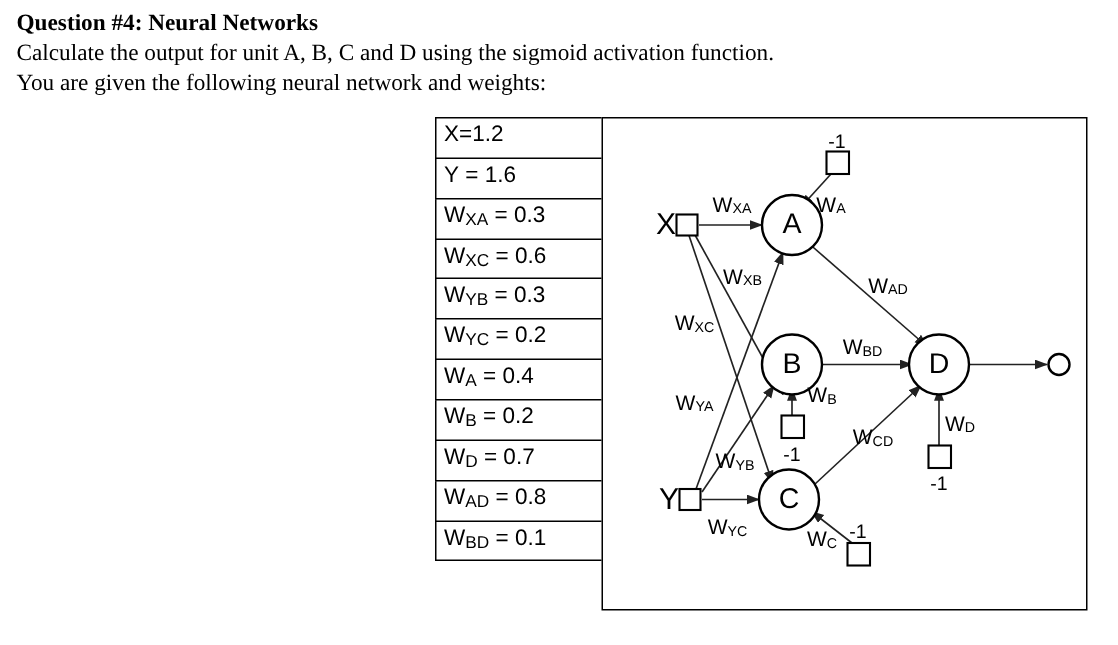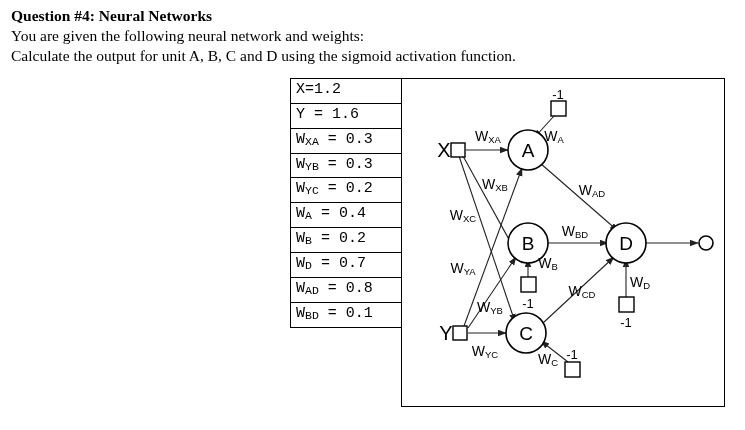--- a/index.html
+++ b/index.html
@@ -17,21 +17,21 @@
 
   
   #weights-table{
     position:absolute;left:290px;top:78px;width:113px;
     border-collapse:collapse;
   }
   #weights-table td{
     border:1px solid #000;
     height:21.8px;
     padding:0 0 0 5px;
-    font-family:Liberation Mono, monospace;
+    font-family:Liberation Sans, sans-serif;
     font-size:15px;
     line-height:21.8px;
     white-space:nowrap;
     vertical-align:middle;
   }
   .sub{font-size:11.5px;vertical-align:-0.18em;letter-spacing:0px;}
 
   
   #diagram-box{
     position:absolute;left:401px;top:78px;
@@ -67,34 +67,37 @@
   .nodecircle{stroke:#000;stroke-width:1.6;fill:#fff;}
   .boxshape{stroke:#000;stroke-width:1.4;fill:#fff;}
 </style>
 </head>
 <body>
 
 <div id="page">
 
   <div id="heading">
     <div class="h-line bold">Question #4: Neural Networks</div>
+    <div class="h-line">Calculate the output for unit A, B, C and D using the sigmoid activation function.</div>
     <div class="h-line">You are given the following neural network and weights:</div>
-    <div class="h-line">Calculate the output for unit A, B, C and D using the sigmoid activation function.</div>
   </div>
 
   <table id="weights-table">
     <tbody>
       <tr>
           <td><span>X</span><span class="sub"></span><span>=1.2</span></td>
         </tr>
       <tr>
           <td><span>Y</span><span class="sub"></span><span> = 1.6</span></td>
         </tr>
       <tr>
           <td><span>W</span><span class="sub">XA</span><span> = 0.3</span></td>
+        </tr>
+      <tr>
+          <td><span>W</span><span class="sub">XC</span><span> = 0.6</span></td>
         </tr>
       <tr>
           <td><span>W</span><span class="sub">YB</span><span> = 0.3</span></td>
         </tr>
       <tr>
           <td><span>W</span><span class="sub">YC</span><span> = 0.2</span></td>
         </tr>
       <tr>
           <td><span>W</span><span class="sub">A</span><span> = 0.4</span></td>
         </tr>

